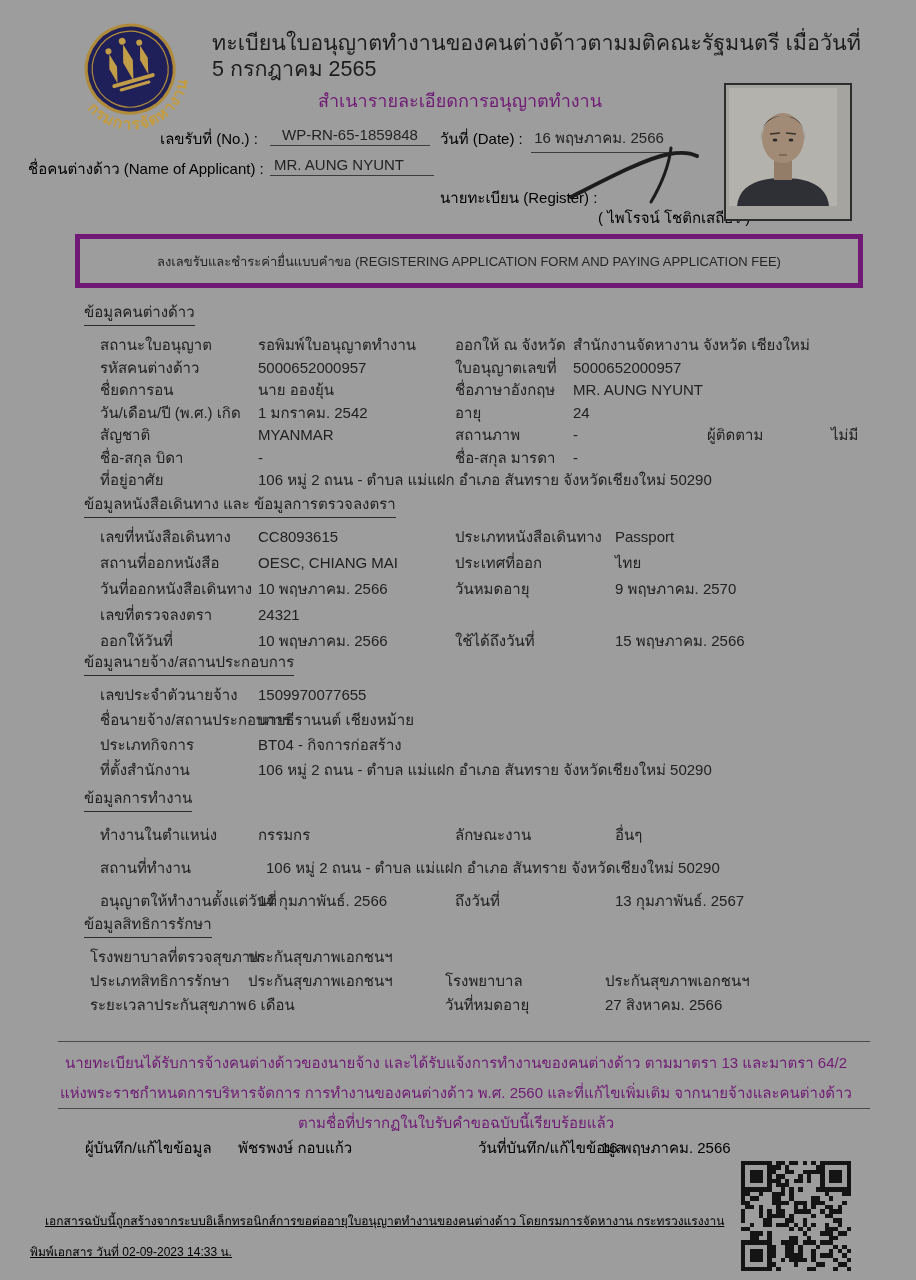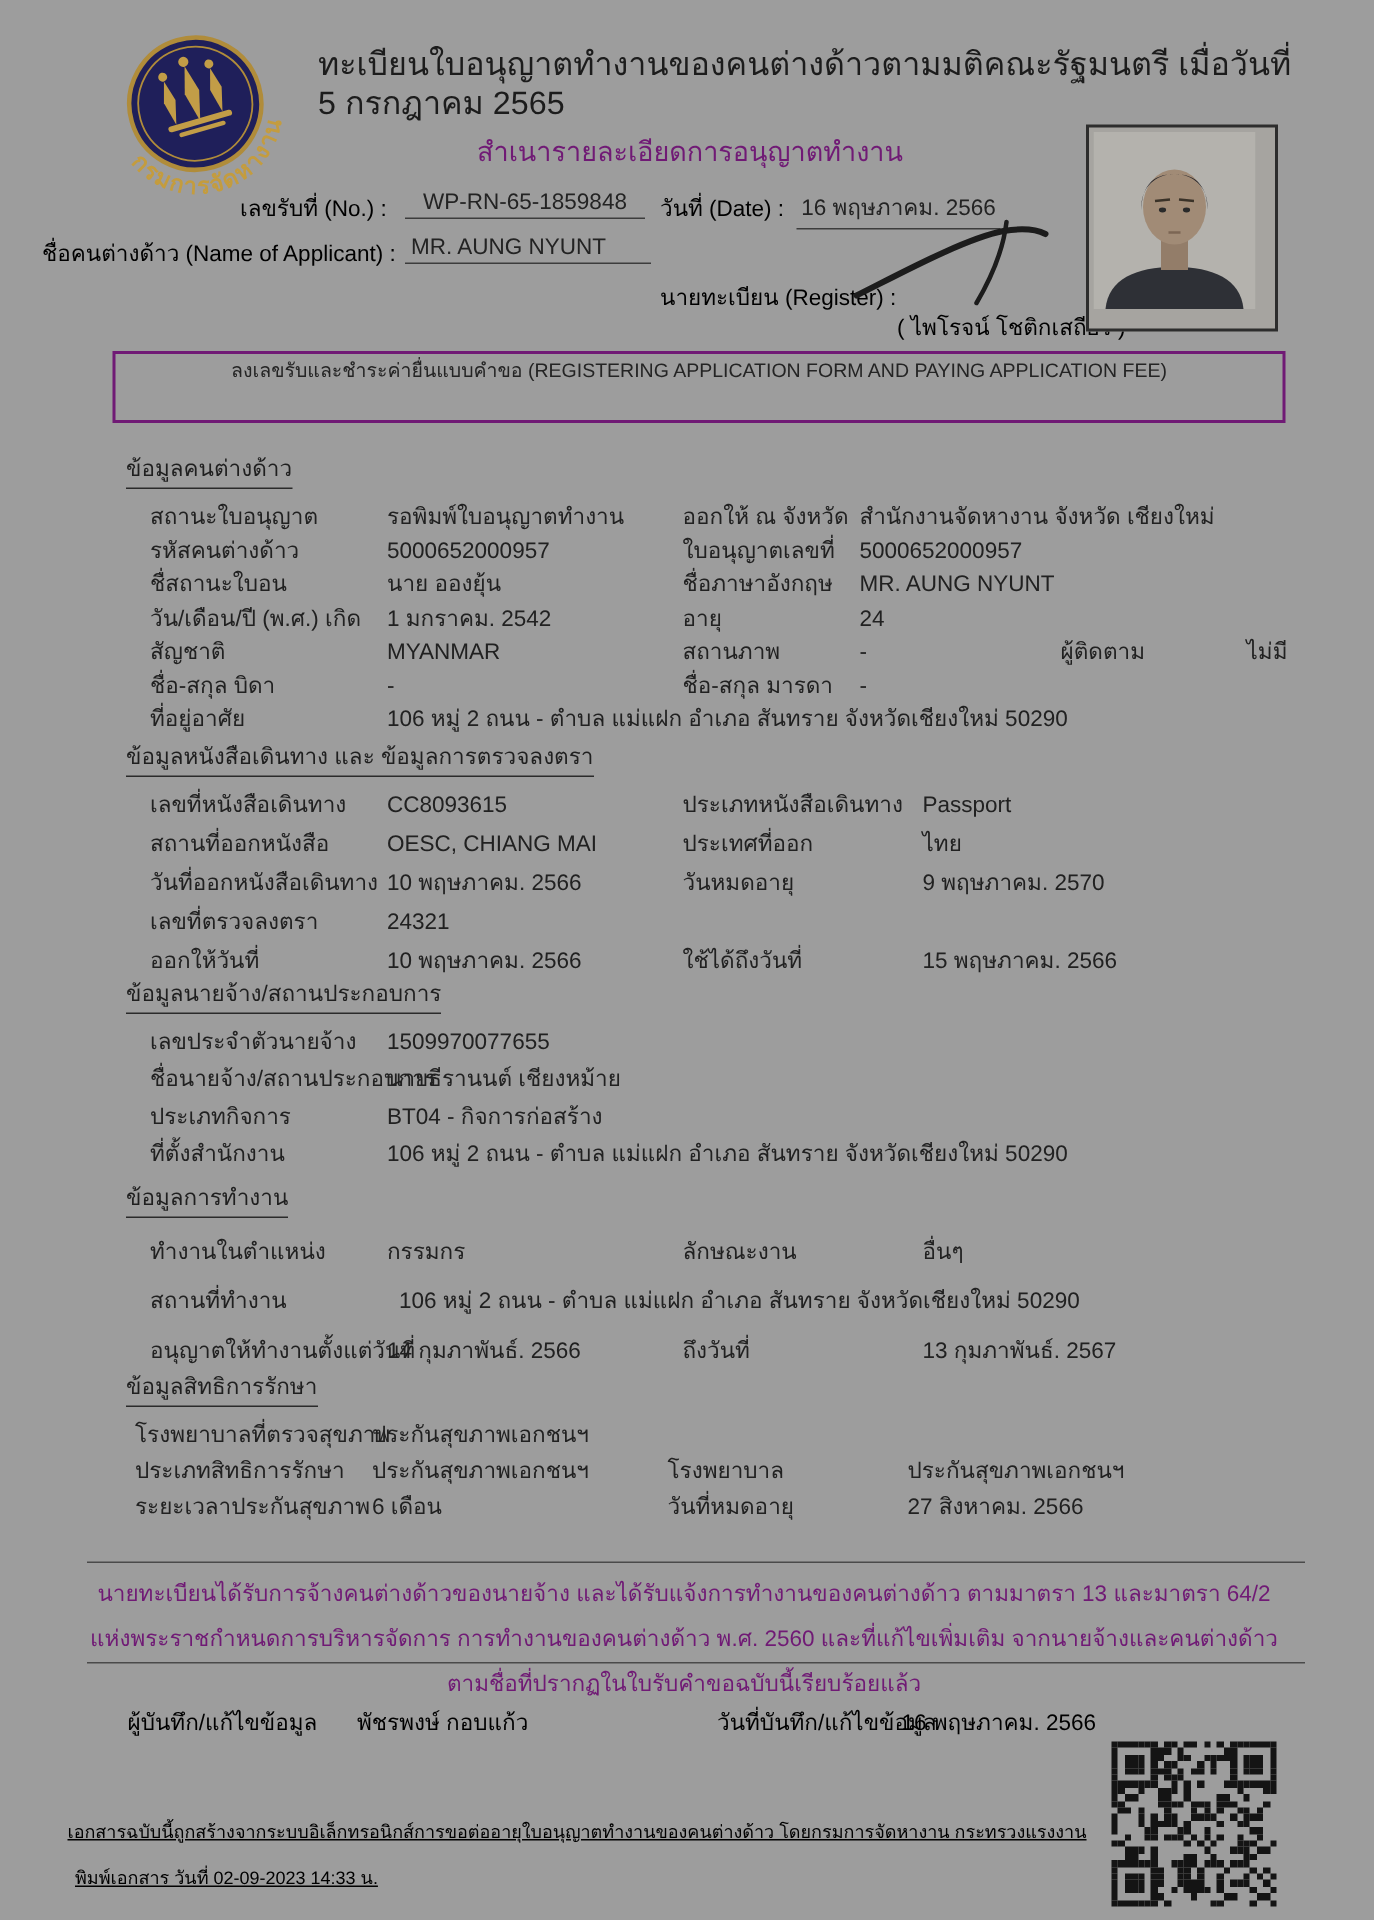--- a/index.html
+++ b/index.html
@@ -3,21 +3,21 @@
 <meta charset="utf-8">
 <style>
   html,body{margin:0;padding:0;background:#9d9d9d;}
   .page{position:relative;width:916px;height:1280px;background:#9d9d9d;overflow:hidden;
         font-family:"Liberation Sans","DejaVu Sans",sans-serif;color:#212121;}
   .abs{position:absolute;}
   .doc-title{left:212px;top:30px;width:660px;font-size:21.5px;font-weight:500;color:#1c1c1c;line-height:26px;}
   .doc-subtitle{left:180px;top:86px;width:560px;text-align:center;font-size:18px;font-weight:500;color:#701a75;}
   .lbl{font-size:15px;color:#000000;white-space:nowrap;}
   .ulval{font-size:15px;color:#232323;text-align:center;border-bottom:1.5px solid #3c3c3c;padding-bottom:2px;white-space:nowrap;}
-  .banner{left:75px;top:234px;width:778px;height:44px;border:2px solid #701a75;display:flex;justify-content:center;}
+  .banner{left:75px;top:234px;width:778px;height:44px;border:5px solid #701a75;display:flex;align-items:center;justify-content:center;}
   .banner span{font-size:13px;color:#242424;}
   .section{left:84px;width:786px;}
   .sec-title{display:inline-block;font-size:15px;color:#1f1f1f;border-bottom:1px solid #2a2a2a;padding-bottom:1px;white-space:nowrap;}
   .rows{padding-left:16px;margin-top:8px;}
   .grow{display:grid;grid-template-columns:158px 197px 118px 134px 124px 1fr;font-size:15px;line-height:21px;margin-top:4px;}
   .c{white-space:nowrap;overflow:visible;}
   .s3{grid-column:span 3;}
   .s5{grid-column:span 5;}
   .sec-alien .grow{margin-top:1.5px;}
   .sec-passport .grow{margin-top:5px;}
@@ -105,21 +105,21 @@
         <span class="c">ออกให้ ณ จังหวัด</span>
           <span class="c s3">สำนักงานจัดหางาน จังหวัด เชียงใหม่</span>
       </div>
       <div class="grow">
         <span class="c">รหัสคนต่างด้าว</span>
           <span class="c">5000652000957</span>
         <span class="c">ใบอนุญาตเลขที่</span>
           <span class="c s3">5000652000957</span>
       </div>
       <div class="grow">
-        <span class="c">ชื่สถานะใบอน</span>
+        <span class="c">ชื่ยดการอน</span>
           <span class="c">นาย อองยุ้น</span>
         <span class="c">ชื่อภาษาอังกฤษ</span>
           <span class="c s3">MR. AUNG NYUNT</span>
       </div>
       <div class="grow">
         <span class="c">วัน/เดือน/ปี (พ.ศ.) เกิด</span>
           <span class="c">1 มกราคม. 2542</span>
         <span class="c">อายุ</span>
           <span class="c s3">24</span>
       </div>
@@ -875,15 +875,15 @@
       <div class="qm"></div>
       <div class="qm"></div>
       <div class="qm"></div>
       <div class="qm on"></div>
       <div class="qm"></div>
       <div class="qm"></div>
       <div class="qm on"></div>
     </div>
 
   <span class="abs note" style="left:45px;top:1211px">เอกสารฉบับนี้ถูกสร้างจากระบบอิเล็กทรอนิกส์การขอต่ออายุใบอนุญาตทำงานของคนต่างด้าว โดยกรมการจัดหางาน กระทรวงแรงงาน</span>
-  <span class="abs note" style="left:50px;top:1242px">พิมพ์เอกสาร วันที่ 02-09-2023 14:33 น.</span>
+  <span class="abs note" style="left:30px;top:1242px">พิมพ์เอกสาร วันที่ 02-09-2023 14:33 น.</span>
 
 </div>
 
 </body></html>

